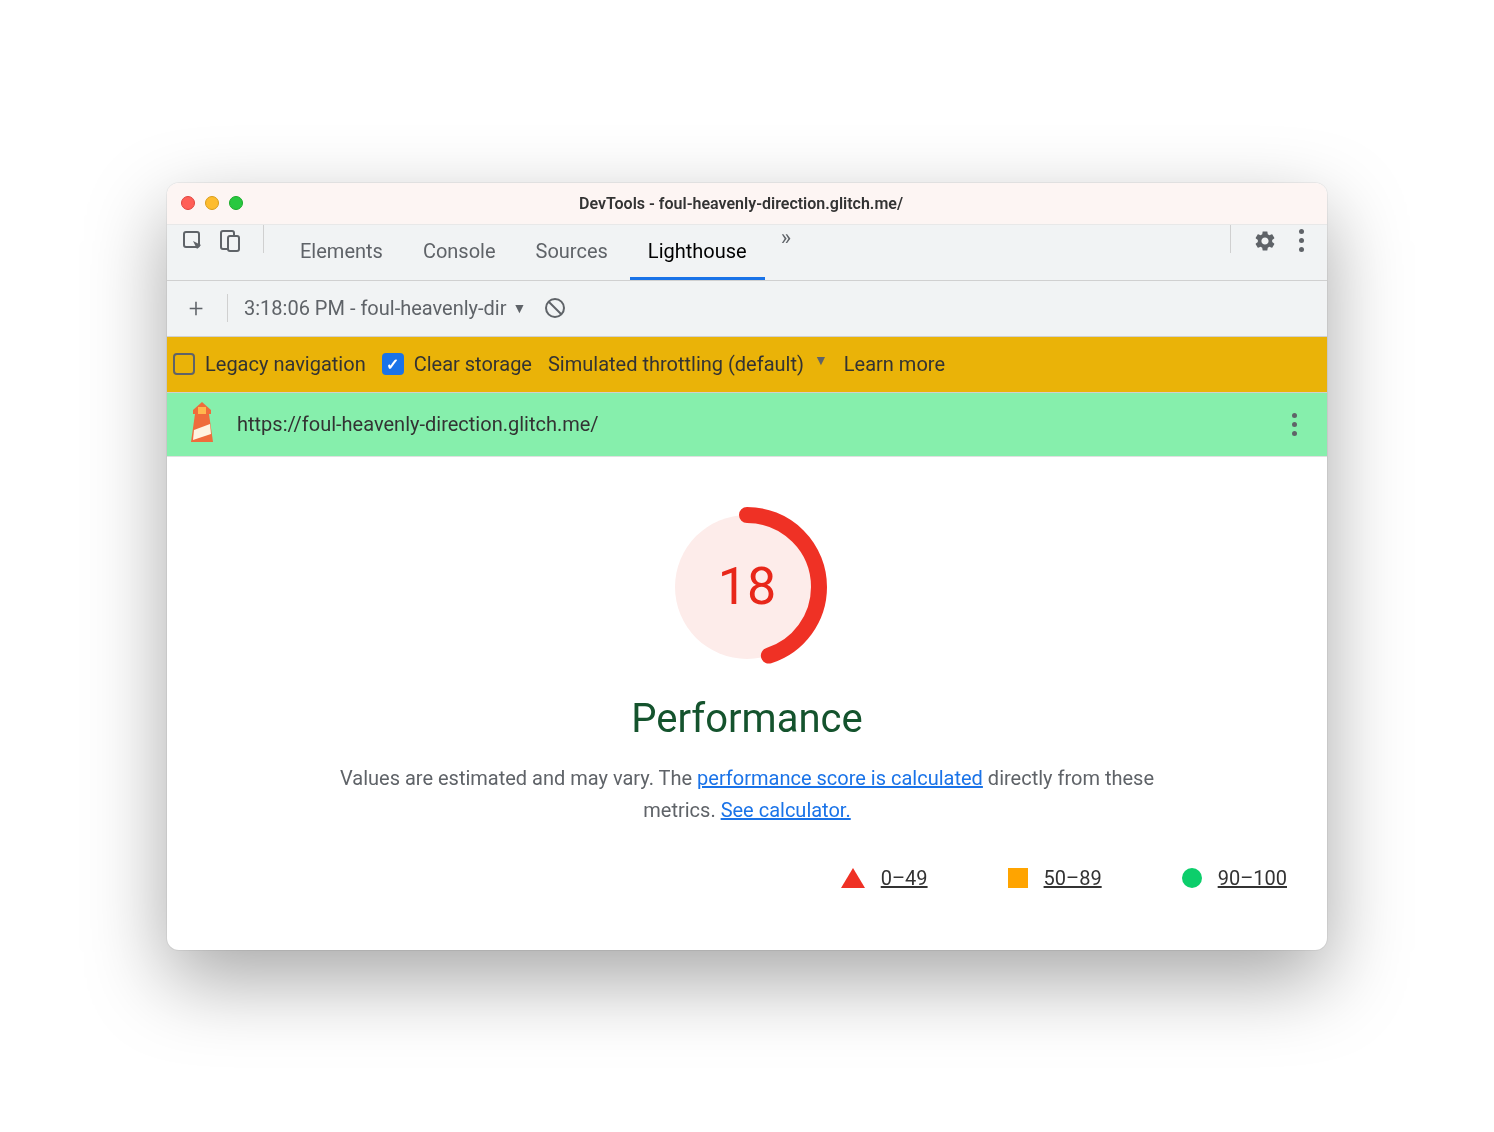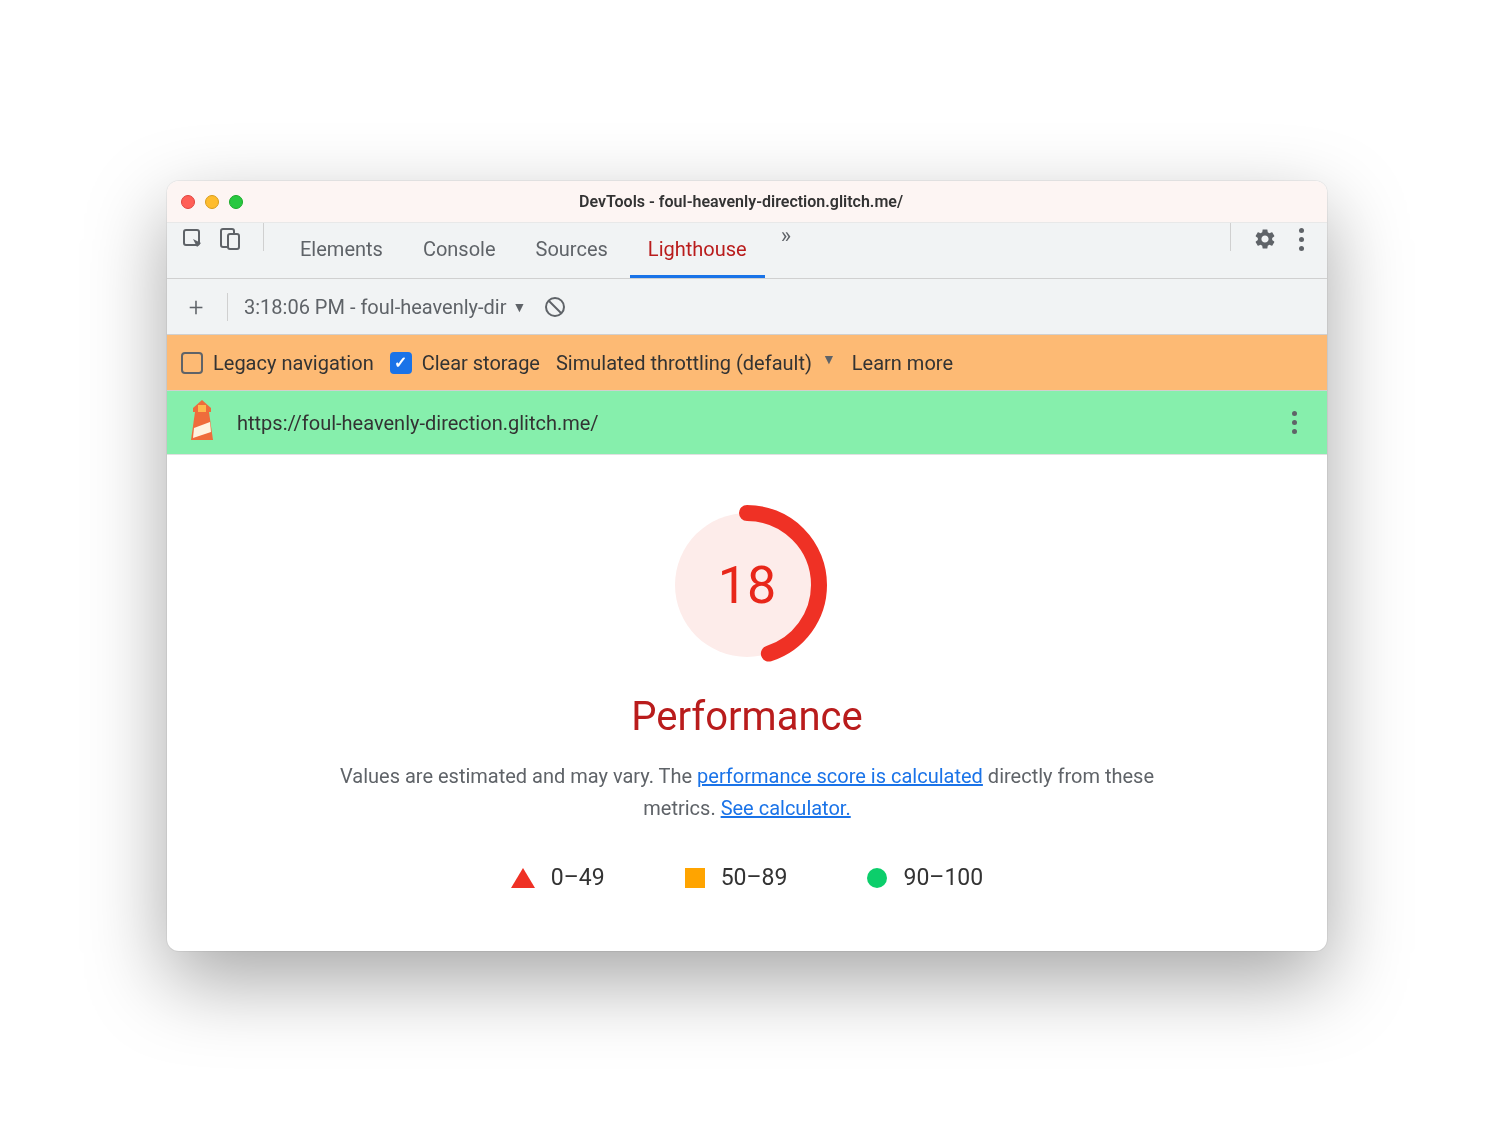--- a/index.html
+++ b/index.html
@@ -50,21 +50,21 @@
   .tool-icon {
     width: 32px; height: 32px; display:flex;align-items:center;justify-content:center;
     color: #5f6368;
   }
   .divider { width: 1px; height: 28px; background: #d0d0d0; margin: 0 14px; }
   .tab {
     padding: 0 18px; height: 100%; display:flex;align-items:center;
     font-size: 20px; color: #5f6368; cursor: pointer;
     border-bottom: 3px solid transparent;
   }
-  .tab.active { color: #b91c1c; border-bottom-color: #1a73e8; }
+  .tab.active { color: #000000; border-bottom-color: #1a73e8; }
   .tabs-overflow { font-size: 22px; color: #5f6368; padding: 0 12px; cursor:pointer; }
   .spacer { flex: 1; }
   
   .report-row {
     display:flex;align-items:center;
     height: 56px;
     background: #f1f3f4;
     border-bottom: 1px solid #d0d0d0;
     padding: 0 14px;
     gap: 16px;
@@ -73,23 +73,23 @@
   .plus-btn { width:30px;height:30px;display:flex;align-items:center;justify-content:center;font-size:26px;font-weight:300;color:#5f6368;cursor:pointer; }
   .divider2 { width:1px;height:28px;background:#d0d0d0; }
   .report-select { display:flex;align-items:center;gap:6px;cursor:pointer; max-width:340px; }
   .report-select-text { white-space:nowrap; overflow:hidden; text-overflow:clip; max-width:300px; }
   .dropdown-arrow { font-size:14px;color:#5f6368; }
   .block-icon { width:26px;height:26px;display:flex;align-items:center;justify-content:center;color:#5f6368; }
   
   .options-row {
     display:flex;align-items:center;
     height: 56px;
-    background: #fdba74;
+    background: #eab308;
     border-bottom: 1px solid #d0d0d0;
-    padding: 0 14px;
+    padding: 0 6px;
     gap: 16px;
     font-size: 20px; color: #333;
   }
   .checkbox-wrap { display:flex;align-items:center;gap:10px;cursor:pointer; }
   .checkbox {
     width: 22px; height: 22px; border: 2px solid #5f6368; border-radius: 4px;
     display:flex;align-items:center;justify-content:center;
   }
   .checkbox.checked { background: #1a73e8; border-color: #1a73e8; }
   .checkbox.checked::after { content:"✓"; color:#fff; font-size:16px; font-weight:bold; }
@@ -116,24 +116,24 @@
   }
   .gauge-wrap { display:flex;justify-content:center;margin-bottom:28px; }
   .gauge { position:relative; width:160px; height:160px; }
   .gauge svg { width:160px;height:160px;transform:rotate(-90deg); }
   .gauge-bg { fill: #fdecea; }
   .gauge-arc { fill:none; stroke:#ef3125; stroke-width:12; stroke-linecap:round; }
   .gauge-score {
     position:absolute; inset:0; display:flex;align-items:center;justify-content:center;
     font-size:52px; font-weight:400; color:#e8271a;
   }
-  .report h1 { font-size:40px; font-weight:400; color:#b91c1c; margin-bottom:20px; }
+  .report h1 { font-size:40px; font-weight:400; color:#14532d; margin-bottom:20px; }
   .report-desc { font-size:20px; color:#5f6368; line-height:1.6; max-width:820px; margin:0 auto 40px; }
   .report-desc a { color:#1a73e8; text-decoration:underline; cursor:pointer; }
-  .legend { display:flex;justify-content:center;gap:80px;font-size:23px;color:#333; }
+  .legend { display:flex;justify-content:flex-end;gap:80px;font-size:20px;color:#333;text-decoration:underline; }
   .legend-item { display:flex;align-items:center;gap:16px; }
   .tri { width:0;height:0;border-left:12px solid transparent;border-right:12px solid transparent;border-bottom:20px solid #ef3125; }
   .sq { width:20px;height:20px;background:#ffa400; }
   .circ { width:20px;height:20px;border-radius:50%;background:#0cce6b; }
 </style>
 </head>
 <body>
 
 <div class="window">
 

